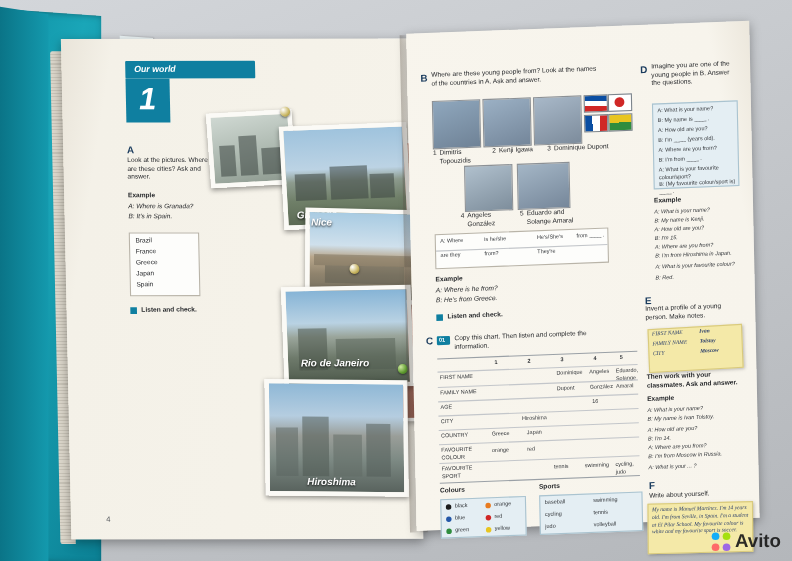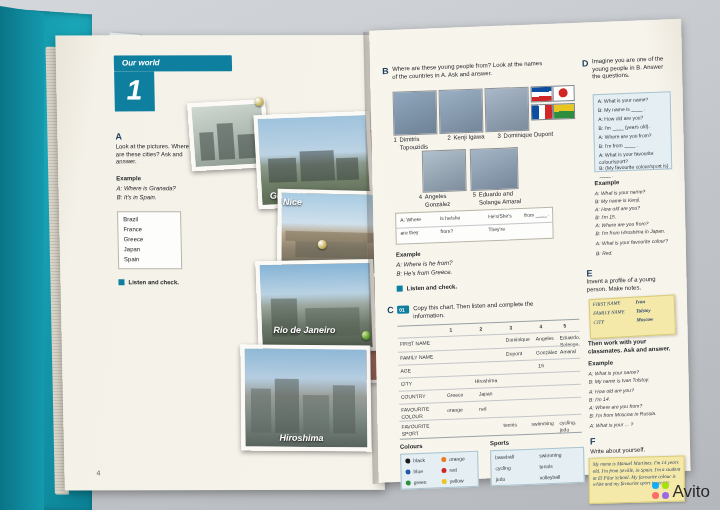--- a/index.html
+++ b/index.html
@@ -91,22 +91,22 @@
   .row-line{position:absolute;height:1px;background:#c3c6ca;}
   .thumb{position:absolute;border:1px solid #8c9196;background:#9fb3c4;}
   .flagbox{position:absolute;border:1px solid #7d858c;}
 
   .yellow-note{position:absolute;background:#f4e9a8;border:1px solid #d9ca7d;
      box-shadow:1px 1px 3px rgba(0,0,0,.25);font-size:5px;color:#3a3320;
      font-family:"Liberation Serif", serif;line-height:1.35;padding:3px;}
   .hand{font-family:"Liberation Serif", serif;font-style:italic;color:#2a3e6b;font-size:5px;}
 
   
-  .avito{position:absolute;right:10px;bottom:8px;display:flex;gap:4px;
-     color:#1a1a1a;font-size:17px;font-weight:normal;opacity:.92;}
+  .avito{position:absolute;right:10px;bottom:8px;display:flex;align-items:center;gap:4px;
+     color:#1a1a1a;font-size:17px;font-weight:bold;opacity:.92;}
   .avito .dots{position:relative;width:17px;height:17px;}
   .avito .dots i{position:absolute;width:7px;height:7px;border-radius:50%;}
   .d1{left:0;top:0;background:#00aaff;}
   .d2{right:0;top:0;background:#a0e000;}
   .d3{left:0;bottom:0;background:#ff6163;}
   .d4{right:0;bottom:0;background:#965eeb;}
 
   .pgnum{position:absolute;left:32px;bottom:14px;font-size:7px;color:#5a5d61;}
 </style>
 </head>

